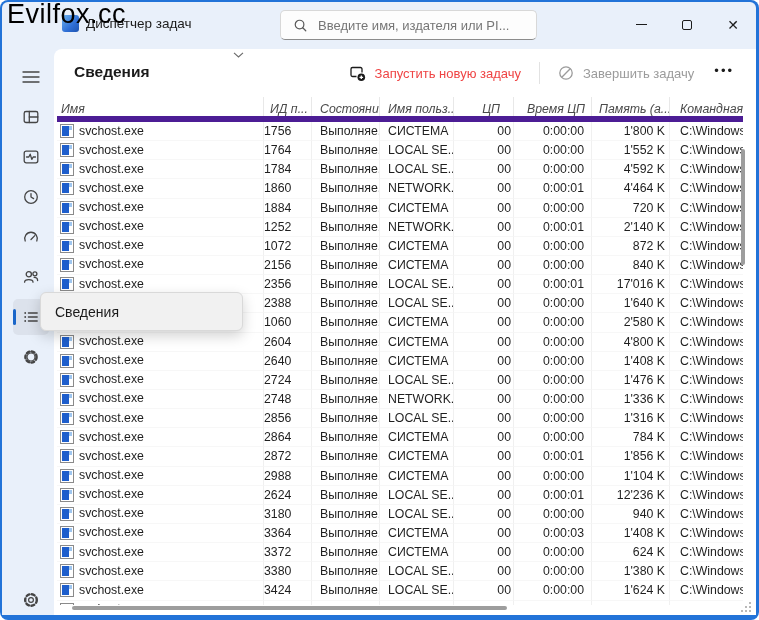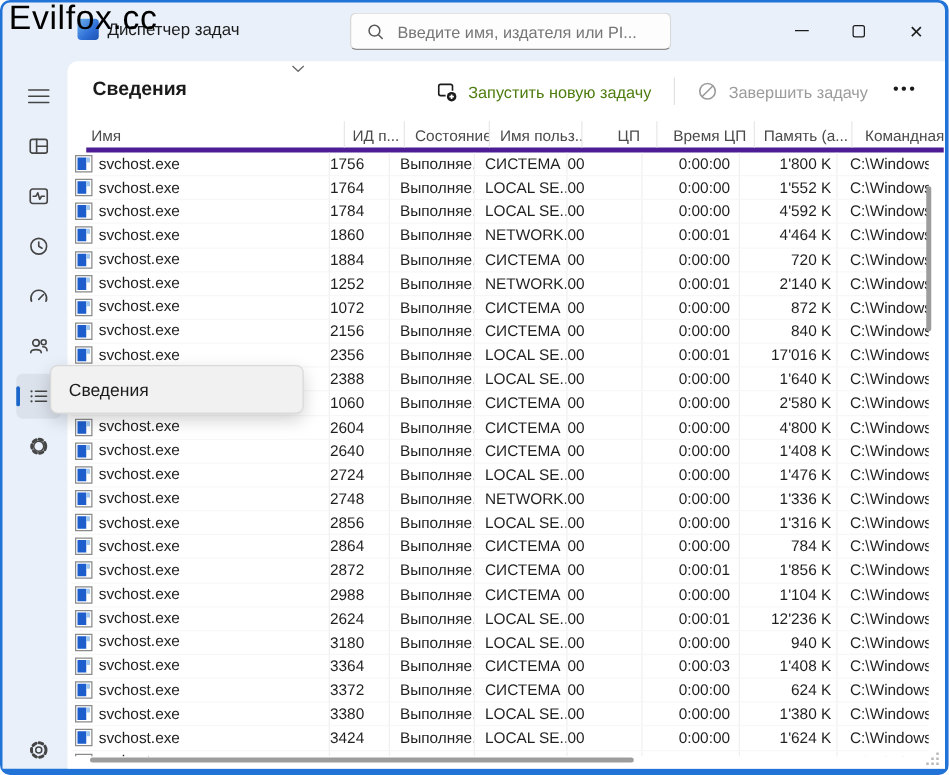--- a/index.html
+++ b/index.html
@@ -39,47 +39,47 @@
   
   .flyout { position:absolute; left:40px; top:292px; width:203px; height:39px; background:#f1f1f1;
             border:1px solid #d9d9d9; border-radius:6px; box-shadow:0 5px 14px rgba(0,0,0,0.18);
             display:flex; align-items:center; padding-left:14px; z-index:40; font-size:14px; color:#1b1b1b; }
 
   
   .main { position:absolute; left:52px; top:47px; right:0; bottom:0; background:#fff; border-top-left-radius:8px; overflow:hidden; }
   .toolbar { position:absolute; left:0; top:0; right:0; height:48px; display:flex; align-items:center; }
   .page-title { position:absolute; left:20px; top:14px; font-size:15.5px; font-weight:700; color:#1b1b1b; }
   .toolbar-right { position:absolute; right:8px; top:0; height:48px; display:flex; align-items:center; }
-  .tool-btn { display:flex; align-items:center; gap:9px; font-size:13px; color:#4d7c0f; padding:6px 12px; border-radius:4px; }
+  .tool-btn { display:flex; align-items:center; gap:9px; font-size:13px; color:#ef4444; padding:6px 12px; border-radius:4px; }
   .tool-btn.disabled { color:#9b9b9b; }
   .tool-sep { width:1px; height:22px; background:#e2e2e2; margin:0 6px; }
   .more-dots { font-size:13px; letter-spacing:2px; color:#1b1b1b; padding:0 14px 6px 8px; }
 
   
   .grid { display:grid; grid-template-columns:207px 48px 68px 74px 60px 78px 78px 1fr; width:686px; margin-left:3px; }
-  .thead { position:absolute; left:12px; top:48px; right:0; height:25px; border-bottom:4px solid #4c1d95; }
+  .thead { position:absolute; left:0; top:48px; right:0; height:25px; border-bottom:6px solid #4c1d95;font-style:italic; }
   .th { font-size:12.3px; color:#4a4a4a; line-height:24px; border-right:1px solid #e8e8e8; overflow:hidden; white-space:nowrap; }
   .th:first-child { border-left:none; }
   .th.c-name { padding-left:4px; }
   .th.c-pid { padding-left:6px; }
   .th.c-status,.th.c-user { padding-left:8px; }
   .th.c-cpu { text-align:right; padding-right:13px; }
   .th.c-time { text-align:right; padding-right:6px; }
   .th.c-mem { padding-left:7px; }
   .th.c-cmd { padding-left:10px; border-right:none; }
   .sort-chevron { position:absolute; left:179px; top:3px; }
 
   .tbody { position:absolute; left:0; top:73px; right:0; height:483px; overflow:hidden; }
   .row { height:19.15px; align-items:center; }
   .cell { font-size:12.3px; color:#1f1f1f; white-space:nowrap; overflow:hidden; height:100%; line-height:19.15px;
           border-right:1px solid #f0f0f0; border-bottom:1px solid #f7f7f7; }
   .cell.c-name { padding-left:3px; display:flex; align-items:center; gap:5px; }
   .cell.c-pid { text-align:left; padding-right:13px; }
   .cell.c-status,.cell.c-user { padding-left:8px; }
-  .cell.c-cpu { padding-right:2px; }
+  .cell.c-cpu { text-align:right; padding-right:2px; }
   .cell.c-time { text-align:right; padding-right:7px; }
   .cell.c-mem { text-align:right; padding-right:4px; }
   .cell.c-cmd { padding-left:10px; border-right:none; }
 
   .exe-icon { width:14px; height:14px; border:1px solid #8a8a8a; background:#fff; position:relative; flex:none; }
   .exe-icon::before { content:""; position:absolute; left:1px; top:1px; width:7px; height:10px; background:#1e5ecc; }
   .exe-icon::after { content:""; position:absolute; right:1px; top:1px; width:3px; height:4px; background:#9fc6ef; }
 
   
   .vscroll-thumb { position:absolute; right:11px; top:100px; width:4px; height:116px; background:#9d9d9d; border-radius:2px; }

